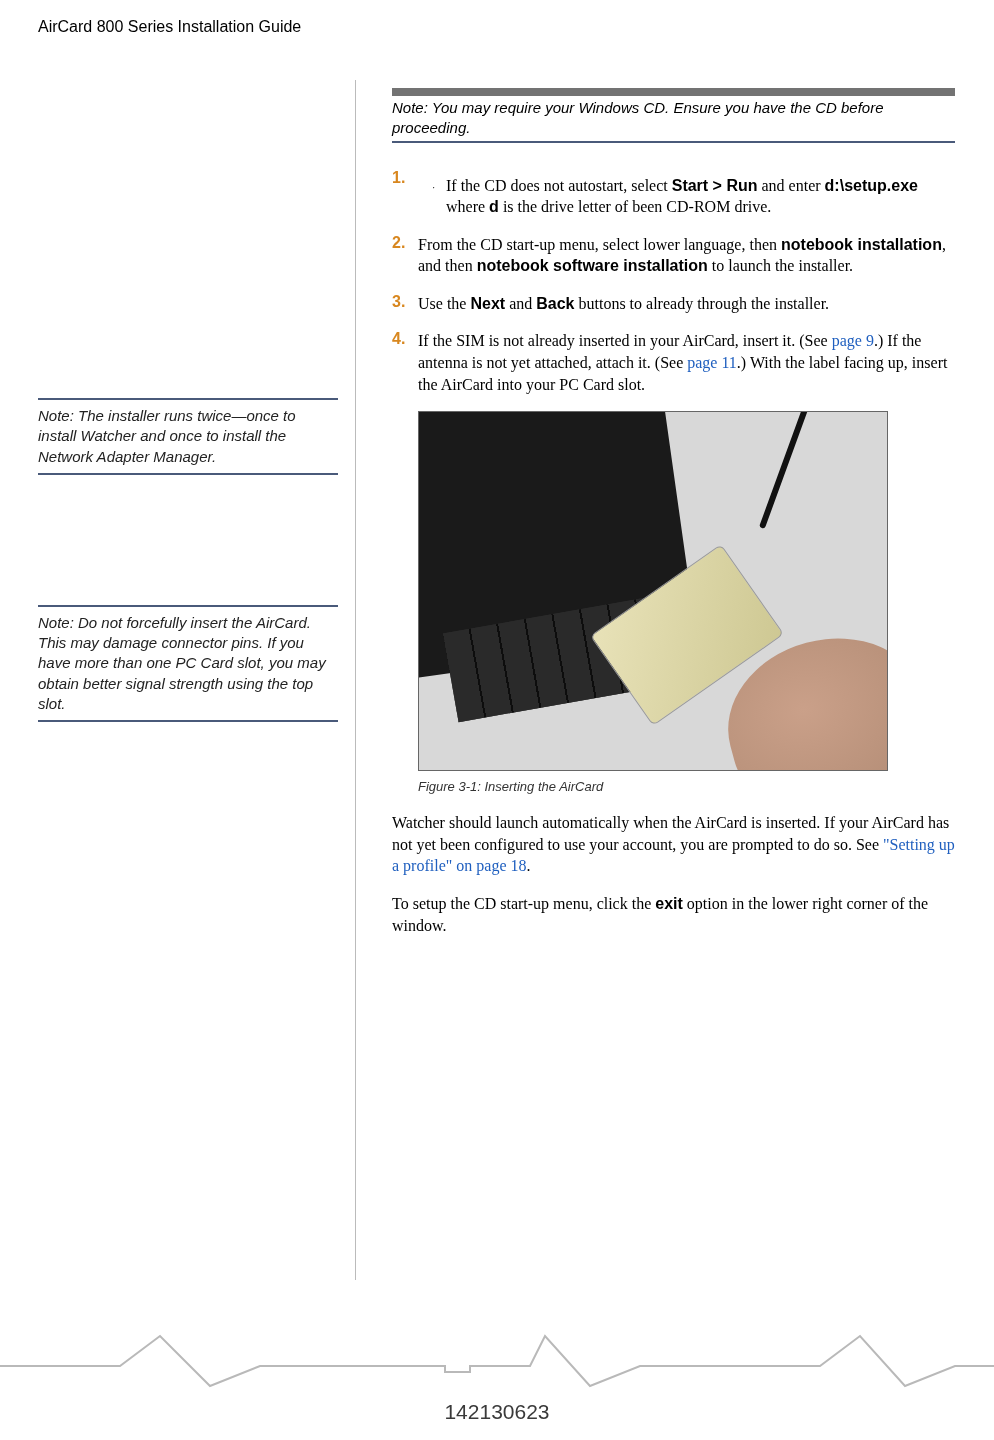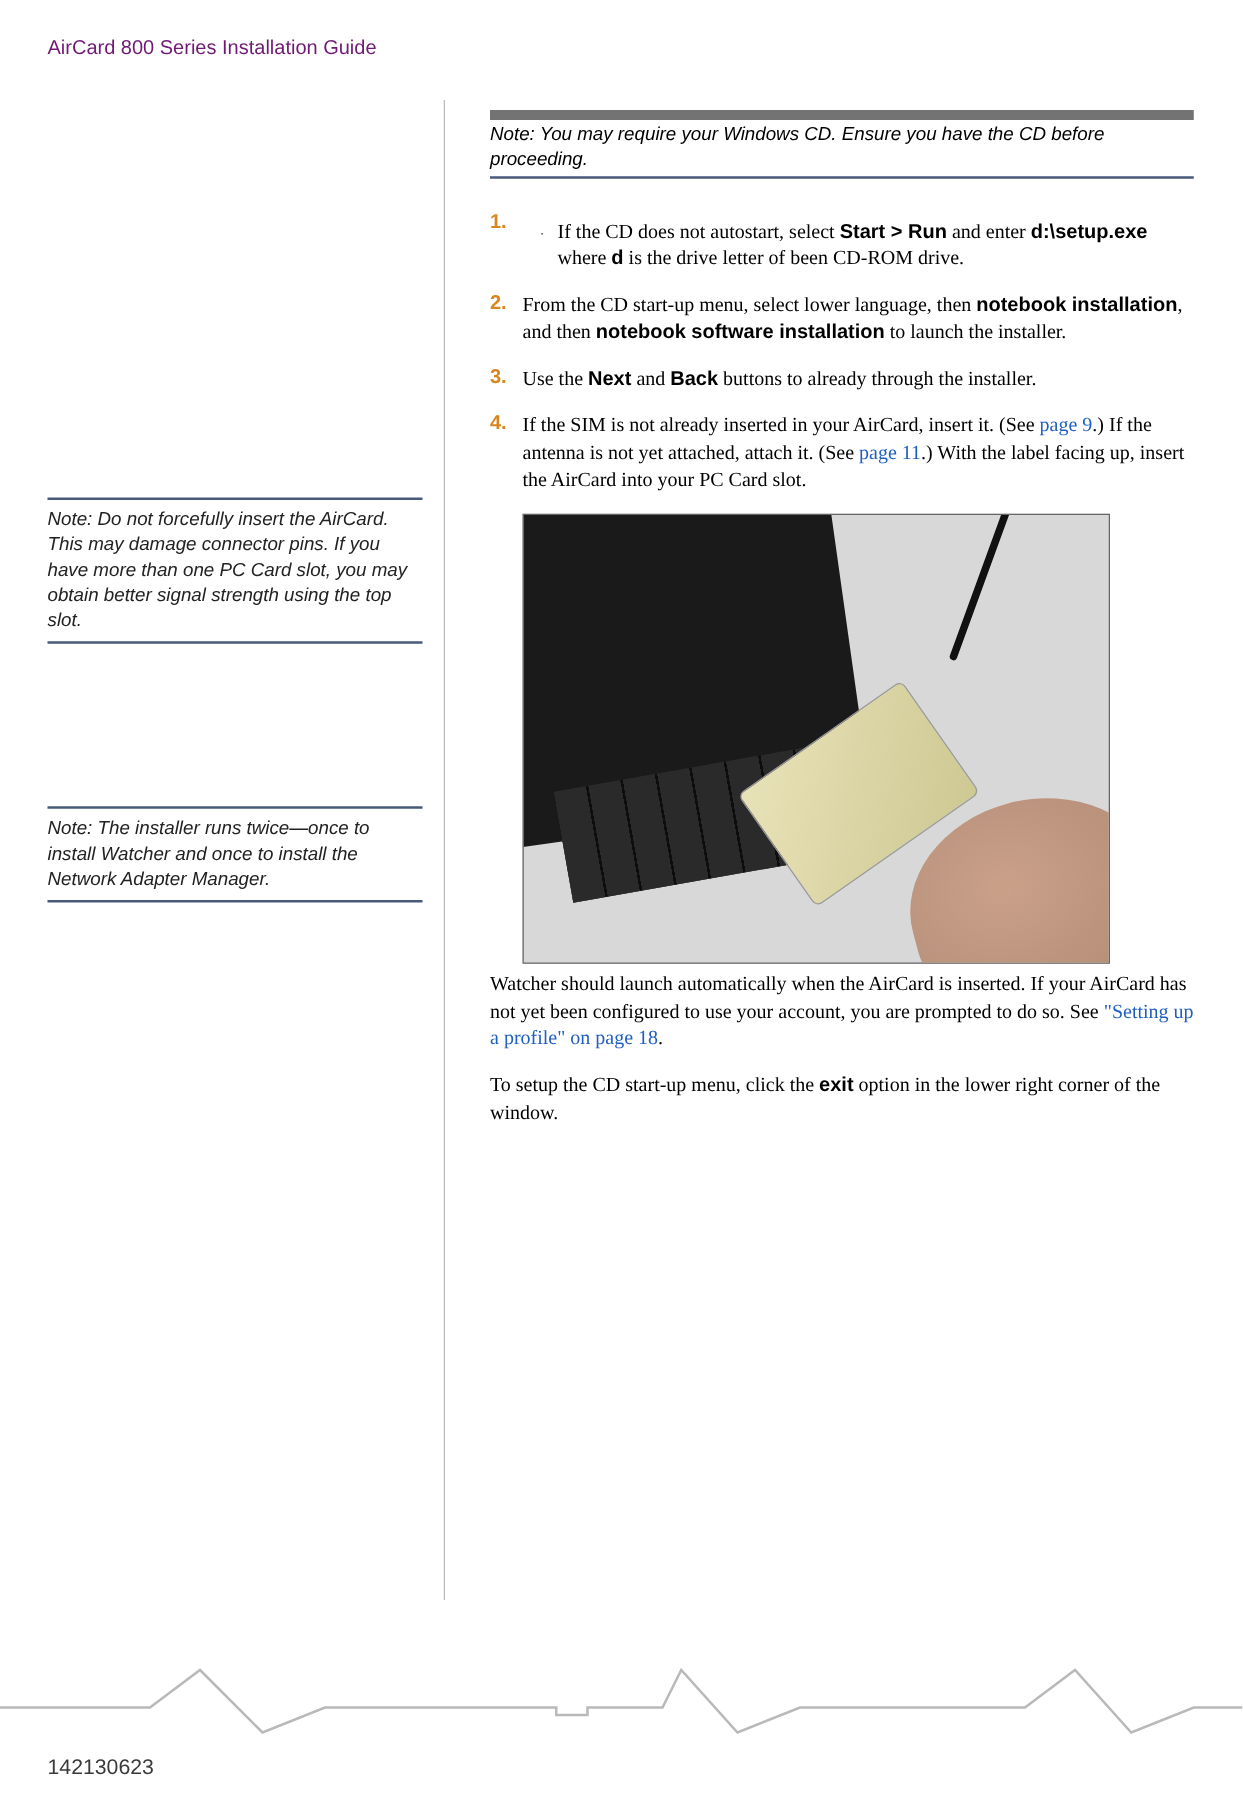--- a/index.html
+++ b/index.html
@@ -7,25 +7,25 @@
     width: 994px;
     height: 1440px;
     background: #fff;
     font-family: "Palatino Linotype", "Book Antiqua", Palatino, serif;
     color: #000;
     position: relative;
     overflow: hidden;
   }
   .header {
     position: absolute;
-    top: 30px;
+    top: 18px;
     left: 38px;
     font-family: Arial, Helvetica, sans-serif;
     font-size: 16px;
-    color: #701a75;
+    color: #000000;
   }
   .sidebar {
     position: absolute;
     left: 38px;
     width: 300px;
     top: 398px;
     font-family: Arial, Helvetica, sans-serif;
   }
   .note-box {
     font-style: italic;
@@ -159,49 +159,49 @@
     margin: 0 0 16px 32px;
     font-size: 16px;
     line-height: 1.35;
   }
   .footer {
     position: absolute;
     bottom: 16px;
     left: 38px;
     right: 38px;
     font-family: Arial, Helvetica, sans-serif;
-    font-size: 17px;
+    font-size: 21px;
     color: #3a3a3a;
     display: flex;
-    justify-content: flex-start;
+    justify-content: center;
   }
   .footer-deco {
     position: absolute;
     bottom: 44px;
     left: 0;
     width: 994px;
     height: 70px;
     pointer-events: none;
   }
 </style>
 </head>
 <body>
 
 <div class="header">AirCard 800 Series Installation Guide</div>
 
 <div class="vrule"></div>
 
 <div class="sidebar">
   <div class="note-box">
     <span class="note-label">Note:</span>
-    <span>Do not forcefully insert the AirCard. This may damage connector pins. If you have more than one PC Card slot, you may obtain better signal strength using the top slot.</span>
+    <span>The installer runs twice—once to install Watcher and once to install the Network Adapter Manager.</span>
   </div>
   <div class="note-box">
     <span class="note-label">Note:</span>
-    <span>The installer runs twice—once to install Watcher and once to install the Network Adapter Manager.</span>
+    <span>Do not forcefully insert the AirCard. This may damage connector pins. If you have more than one PC Card slot, you may obtain better signal strength using the top slot.</span>
   </div>
 </div>
 
 <div class="main">
 
   <div class="top-note">
     <span>Note:</span>
     <span>You may require your Windows CD. Ensure you have the CD before proceeding.</span>
   </div>
 
@@ -240,20 +240,21 @@
 
   <div class="figure">
     <div class="figure-img">
       <div class="laptop"></div>
       <div class="keys"></div>
       <div class="antenna"></div>
       <div class="card"></div>
       <div class="hand"></div>
     </div>
   </div>
+  <div class="caption">Figure 3-1:  Inserting the AirCard</div>
 
   <div class="para">
     <span>Watcher should launch automatically when the AirCard is inserted. If your AirCard has not yet been configured to use your account, you are prompted to do so. See </span><span class="link">"Setting up a profile" on page 18</span><span>.</span>
   </div>
 
   <div class="para">
     <span>To setup the CD start-up menu, click the </span><span class="bold-sans">exit</span><span> option in the lower right corner of the window.</span>
   </div>
 
 </div>

